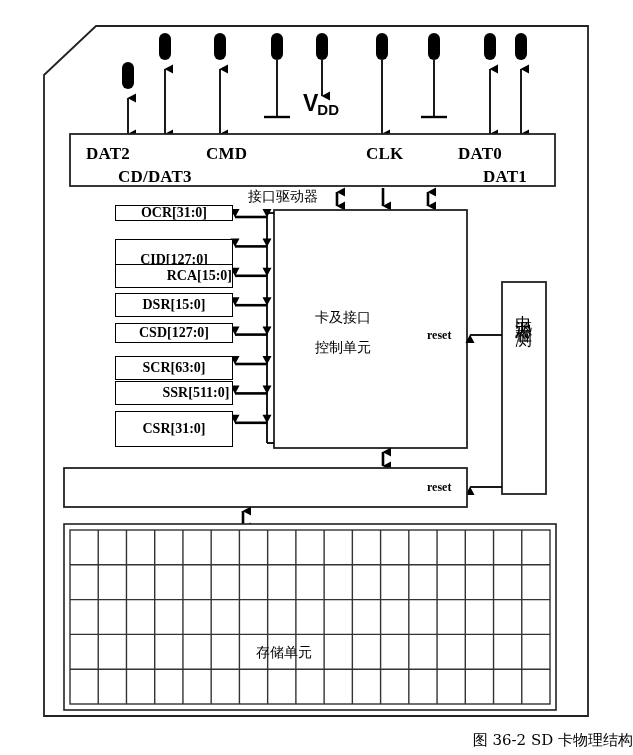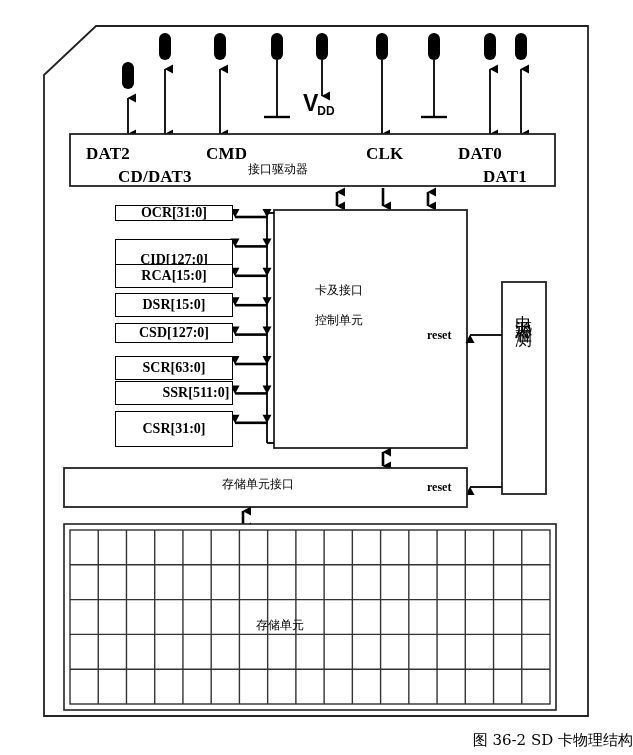--- a/index.html
+++ b/index.html
@@ -37,30 +37,31 @@
     font-size: 17px;
     font-weight: 700;
     letter-spacing: 0.2px;
   }
   .vdd-label {
     font-family: "Liberation Sans", sans-serif;
     font-weight: 700;
     font-size: 23px;
   }
   .vdd-label sub {
-    font-size: 12px;
+    font-size: 15px;
     font-weight: 700;
     vertical-align: baseline;
     position: relative;
     top: 4px;
     left: -1px;
   }
   .cn-big {
     font-family: "DejaVu Serif", "Liberation Serif", serif;
-    font-size: 12px;
+    font-size: 14px;
+    margin-top: 26px;
   }
   .reg-label {
     font-family: "Liberation Serif", "DejaVu Serif", serif;
     font-size: 14px;
     font-weight: 700;
     color: #000000;
   }
   .reset-label {
     font-family: "Liberation Serif", "DejaVu Serif", serif;
     font-size: 12px;
@@ -226,33 +227,32 @@
     </div>
 
   <div class="lbl cn-big" style="left:248px; top:163px;">接口驱动器</div>
 
   <div class="lbl cn-big" style="left:315px; top:284px;">卡及接口</div>
   <div class="lbl cn-big" style="left:315px; top:314px;">控制单元</div>
   <div class="lbl reset-label" style="left:427px; top:329px;">reset</div>
 
   <div class="lbl vert-cn" style="left:515px; top:302px;">电源检测</div>
 
-  <div class="lbl cn-big" style="left:222px; top:478px;">存储单元接口</div>
   <div class="lbl reset-label" style="left:427px; top:481px;">reset</div>
 
   <div class="lbl cn-big" style="left:256px; top:619px;">存储单元</div>
 
   <div id="register-boxes">
       <div class="reg-box" style="left: 115px; top: 205px; width: 118px; height: 16px;">
         <span class="reg-label">OCR[31:0]</span>
       </div>
       <div class="reg-box" style="left: 115px; top: 239px; width: 118px; height: 41px;">
         <span class="reg-label">CID[127:0]</span>
       </div>
-      <div class="reg-box" style="left: 115px; top: 263.8px; width: 118px; height: 24px;">
+      <div class="reg-box" style="left: 115px; top: 263.8px; width: 118px; height: 24px; justify-content: flex-end;">
         <span class="reg-label">RCA[15:0]</span>
       </div>
       <div class="reg-box" style="left: 115px; top: 293.2px; width: 118px; height: 24px;">
         <span class="reg-label">DSR[15:0]</span>
       </div>
       <div class="reg-box" style="left: 115px; top: 322.6px; width: 118px; height: 20px;">
         <span class="reg-label">CSD[127:0]</span>
       </div>
       <div class="reg-box" style="left: 115px; top: 356px; width: 118px; height: 24px;">
         <span class="reg-label">SCR[63:0]</span>

